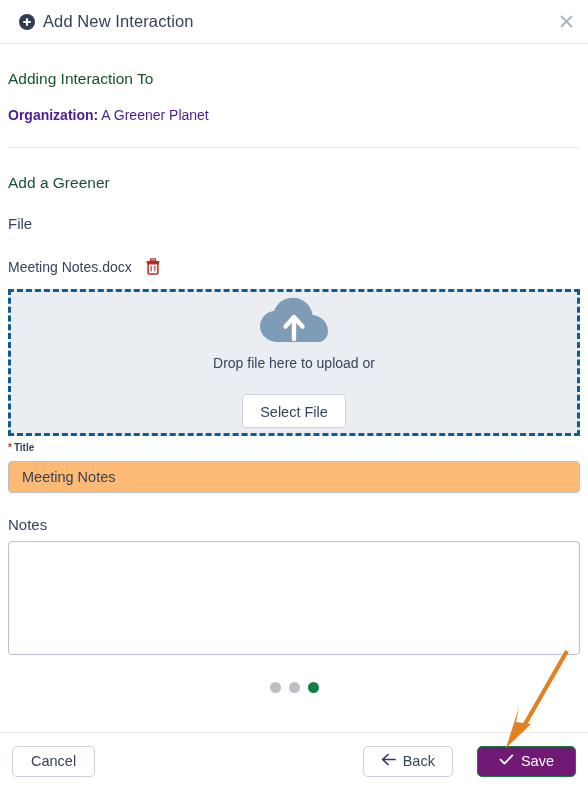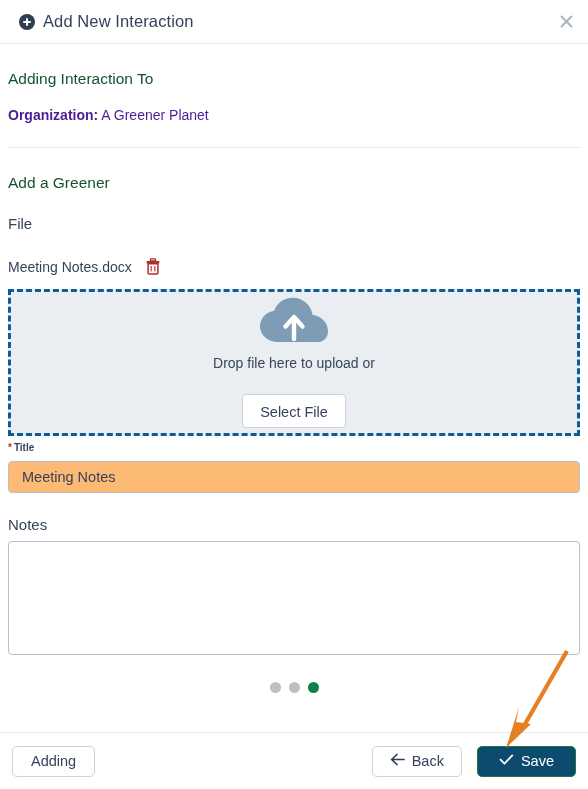--- a/index.html
+++ b/index.html
@@ -260,31 +260,31 @@
     background: #fff;
     border: 1px solid #ccd2da;
     color: #36435b;
     height: 31px;
     padding: 0 18px;
   }
   .footer-right {
     margin-left: auto;
     display: flex;
     align-items: center;
-    gap: 15px;
+    gap: 24px;
   }
   .btn-back {
     background: #fff;
     border: 1px solid #ccd2da;
     color: #36435b;
     height: 31px;
     padding: 0 17px;
   }
   .btn-save {
-    background: #0c4a6e;
+    background: #701a75;
     border: 1px solid #1b7a3f;
     color: #ffffff;
     height: 31px;
     padding: 0 21px;
   }
 
   
   .annotation-arrow {
     position: absolute;
     left: 0;
@@ -360,21 +360,21 @@
 
     <div class="steps">
       <span class="dot"></span>
       <span class="dot"></span>
       <span class="dot active"></span>
     </div>
 
   </div>
 
   <div class="modal-footer">
-    <button class="btn btn-cancel">Adding</button>
+    <button class="btn btn-cancel">Cancel</button>
     <div class="footer-right">
       <button class="btn btn-back">
         <span>
           <svg width="15" height="13" viewBox="0 0 15 13" aria-hidden="true">
             <path d="M14 6.5 H2 M7 1.5 L1.6 6.5 L7 11.5" stroke="#2f3e55" stroke-width="1.7" fill="none" stroke-linecap="round" stroke-linejoin="round"></path>
           </svg>
         </span>
         <span>Back</span>
       </button>
       <button class="btn btn-save">

